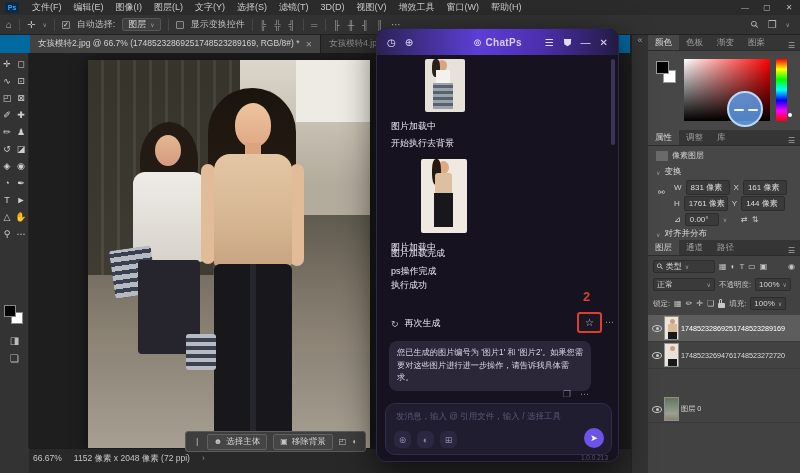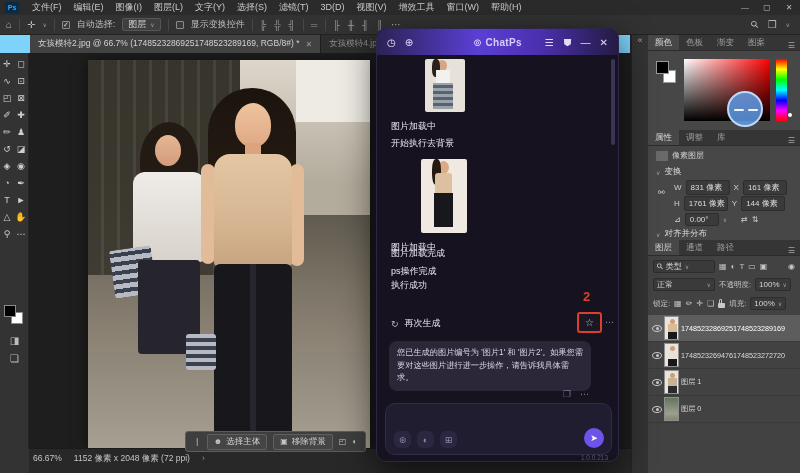--- a/index.html
+++ b/index.html
@@ -19,21 +19,21 @@
   .vsep{width:1px;height:12px;background:#474747}
   .cb{width:8px;height:8px;border:1px solid #8a8a8a;border-radius:1px;display:inline-flex;align-items:center;justify-content:center;font-size:7px;color:#ddd;background:#3a3a3a}
   .dropdown{background:#3f3f3f;border:1px solid #565656;border-radius:2px;padding:0 5px;height:13px;display:inline-flex;align-items:center;gap:4px;color:#d5d5d5}
   .chev{font-size:6px;color:#9a9a9a}
   .opt-ic{color:#b5b5b5;font-size:10px}
   .align-ic{color:#9a9a9a;font-size:9px;letter-spacing:1px}
   #opt-right{margin-left:auto;display:flex;align-items:center;gap:9px;padding-right:4px}
   .rot45{display:inline-block;transform:rotate(-45deg)}
 
   
-  #tabbar{position:absolute;left:0;top:35px;width:630px;height:18px;background:#7dd3fc;display:flex;padding-left:30px;z-index:5}
+  #tabbar{position:absolute;left:0;top:35px;width:630px;height:18px;background:#0369a1;display:flex;padding-left:30px;z-index:5}
   .doc-tab{height:18px;display:flex;align-items:center;gap:6px;padding:0 8px;font-size:8.5px;white-space:nowrap}
   .doc-tab.active{background:#424242;color:#d2d2d2;border-right:1px solid #1d1d1d}
   .doc-tab.inactive{background:#2e2e2e;color:#8d8d8d;max-width:185px;overflow:hidden}
   .tab-close{color:#9a9a9a;font-size:8px}
 
   
   #toolbar{position:absolute;left:0;top:53px;width:29px;height:395px;background:#333;border-right:1px solid #242424;z-index:5}
   #tools{display:grid;grid-template-columns:14px 14px;justify-content:center;padding-top:2px}
   .tool{height:17px;display:flex;align-items:center;justify-content:center;font-size:9px;color:#cfcfcf}
   #swatches{position:absolute;left:4px;top:252px;width:21px;height:21px}
@@ -424,31 +424,20 @@
         <span class="eye">
             <i></i>
           </span>
         <span class="lthumb">
             <span class="lt-head"></span>
             <span class="lt-top" style="background:#e6e0d8"></span>
             <span class="lt-bot"></span>
           </span>
         <span class="lname">17485232694761748523272720</span>
       </div>
-      <div class="layer-row" style="top:113px">
-        <span class="eye">
-            <i></i>
-          </span>
-        <span class="lthumb">
-            <span class="lt-head"></span>
-            <span class="lt-top" style="background:#c9b295"></span>
-            <span class="lt-bot" style="background:#2a2a30"></span>
-          </span>
-        <span class="lname">图层 1</span>
-      </div>
       <div class="layer-row" style="top:140px">
         <span class="eye">
             <i></i>
           </span>
         <span class="lthumb">
             <span class="lt-street"></span>
           </span>
         <span class="lname">图层 0</span>
       </div>
 
@@ -503,20 +492,21 @@
     </div>
     <div id="regen-more">⋯</div>
 
     <div id="cp-bubble">您已生成的图片编号为 '图片1' 和 '图片2'。如果您需要对这些图片进行进一步操作，请告诉我具体需求。</div>
     <div id="bubble-actions">
       <span>❐</span>
       <span>⋯</span>
     </div>
 
     <div id="cp-input">
+      <span id="cp-placeholder">发消息，输入 @ 引用文件，输入 / 选择工具</span>
       <span id="cp-attach">
         <span class="att-btn">⊛</span>
         <span class="att-btn">◐</span>
         <span class="att-btn">⊞</span>
       </span>
       <span id="cp-send">
         <span>➤</span>
       </span>
     </div>
     <div id="cp-version">1.0.0.213</div>

